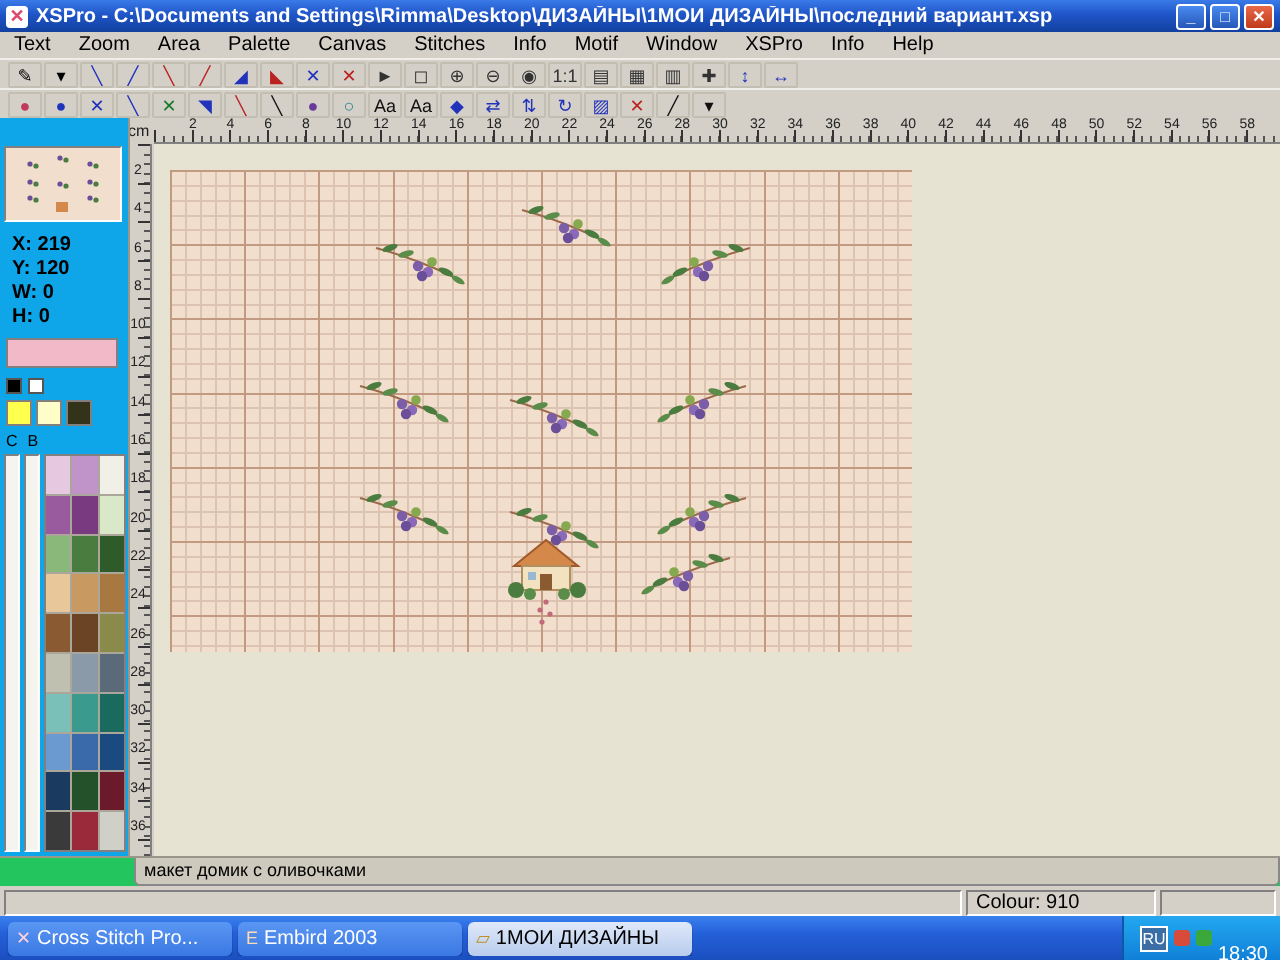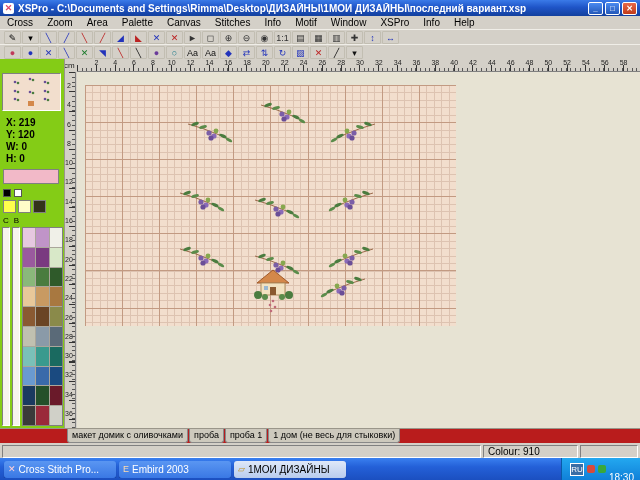--- a/index.html
+++ b/index.html
@@ -49,21 +49,21 @@
     background:#d4d0c8; border-right:1px solid #808080; overflow:hidden; }
   .vruler::before { content:""; position:absolute; top:0; bottom:0; right:0; width:3px;
     background:repeating-linear-gradient(180deg,#555 0 1px,transparent 1px 4.8px); }
   .vruler::after { content:""; position:absolute; top:0; bottom:0; right:0; width:6px;
     background:repeating-linear-gradient(180deg,#333 0 1px,transparent 1px 19.3px); }
   .vnums { display:flex; flex-direction:column; padding-top:10px; }
   .vnum { height:19.3px; flex:0 0 auto; font-size:7px; color:#222; text-align:center; width:8px; }
 
   
   .leftpanel { position:absolute; left:0; top:59px; width:65px; height:369px;
-    background:#84cc16; border-right:1px solid #9a968a; }
+    background:#0ea5e9; border-right:1px solid #9a968a; }
   .preview { position:absolute; left:2px; top:14px; width:59px; height:38px;
     background:#f2decd; border:1px solid; border-color:#808080 #fff #fff #808080; }
   .coords { position:absolute; left:6px; top:58px; font-size:10px; font-weight:bold; color:#000; }
   .coords div { line-height:12px; }
   .cur-color { position:absolute; left:3px; top:110px; width:56px; height:15px;
     border:1px solid #808080; }
   .bw-row { position:absolute; left:3px; top:130px; display:flex; gap:3px; }
   .bw-row div { width:8px; height:8px; border:1px solid #555; }
   .yellow-row { position:absolute; left:3px; top:141px; display:flex; gap:2px; }
   .yellow-row div { width:13px; height:13px; border:1px solid #808080; }
@@ -85,22 +85,22 @@
     background-image:
       repeating-linear-gradient(90deg,#c29a82 0,#c29a82 1px,transparent 1px,transparent 37.1px),
       repeating-linear-gradient(180deg,#c29a82 0,#c29a82 1px,transparent 1px,transparent 37.1px),
       repeating-linear-gradient(90deg,#ddc3b1 0,#ddc3b1 1px,transparent 1px,transparent 7.42px),
       repeating-linear-gradient(180deg,#ddc3b1 0,#ddc3b1 1px,transparent 1px,transparent 7.42px); }
   .motif { position:absolute; width:46px; height:26px; }
   .house { position:absolute; width:44px; height:46px; }
 
   
   .tabbar { position:absolute; left:0; top:428px; width:640px; height:15px;
-    background:#b91c1c; display:flex; gap:1px; padding-left:67px; align-items:stretch;
-    border-top:1px solid #9a968a; overflow:hidden; }
+    background:#22c55e; display:flex; gap:1px; padding-left:67px; align-items:stretch;
+    border-top:1px solid #9a968a; overflow:hidden;flex-direction:column; }
   .tab { font-size:9px; line-height:13px; padding:0 4px; white-space:nowrap;
     border:1px solid #888; border-top:none; background:#cdc9bd; color:#000;
     border-radius:0 0 3px 3px; }
   .tab.active { background:#f6f4ec; font-weight:bold; }
 
   
   .statusbar { position:absolute; left:0; top:444px; width:640px; height:15px;
     background:#d4d0c8; display:flex; gap:2px; padding:1px 2px; font-size:10px; }
   .sb-panel { border:1px solid; border-color:#808080 #fff #fff #808080;
     height:13px; line-height:12px; padding:0 4px; }
@@ -144,21 +144,21 @@
     <div class="title-text">XSPro  -  C:\Documents and Settings\Rimma\Desktop\ДИЗАЙНЫ\1МОИ ДИЗАЙНЫ\последний вариант.xsp</div>
     <div class="win-controls">
       <div class="win-btn">_</div>
       <div class="win-btn">□</div>
       <div class="win-btn close">✕</div>
     </div>
   </div>
 
   <div class="menubar">
 
-      <div class="menu-item">Cross</div>
+      <div class="menu-item">Text</div>
 
       <div class="menu-item">Zoom</div>
 
       <div class="menu-item">Area</div>
 
       <div class="menu-item">Palette</div>
 
       <div class="menu-item">Canvas</div>
 
       <div class="menu-item">Stitches</div>

